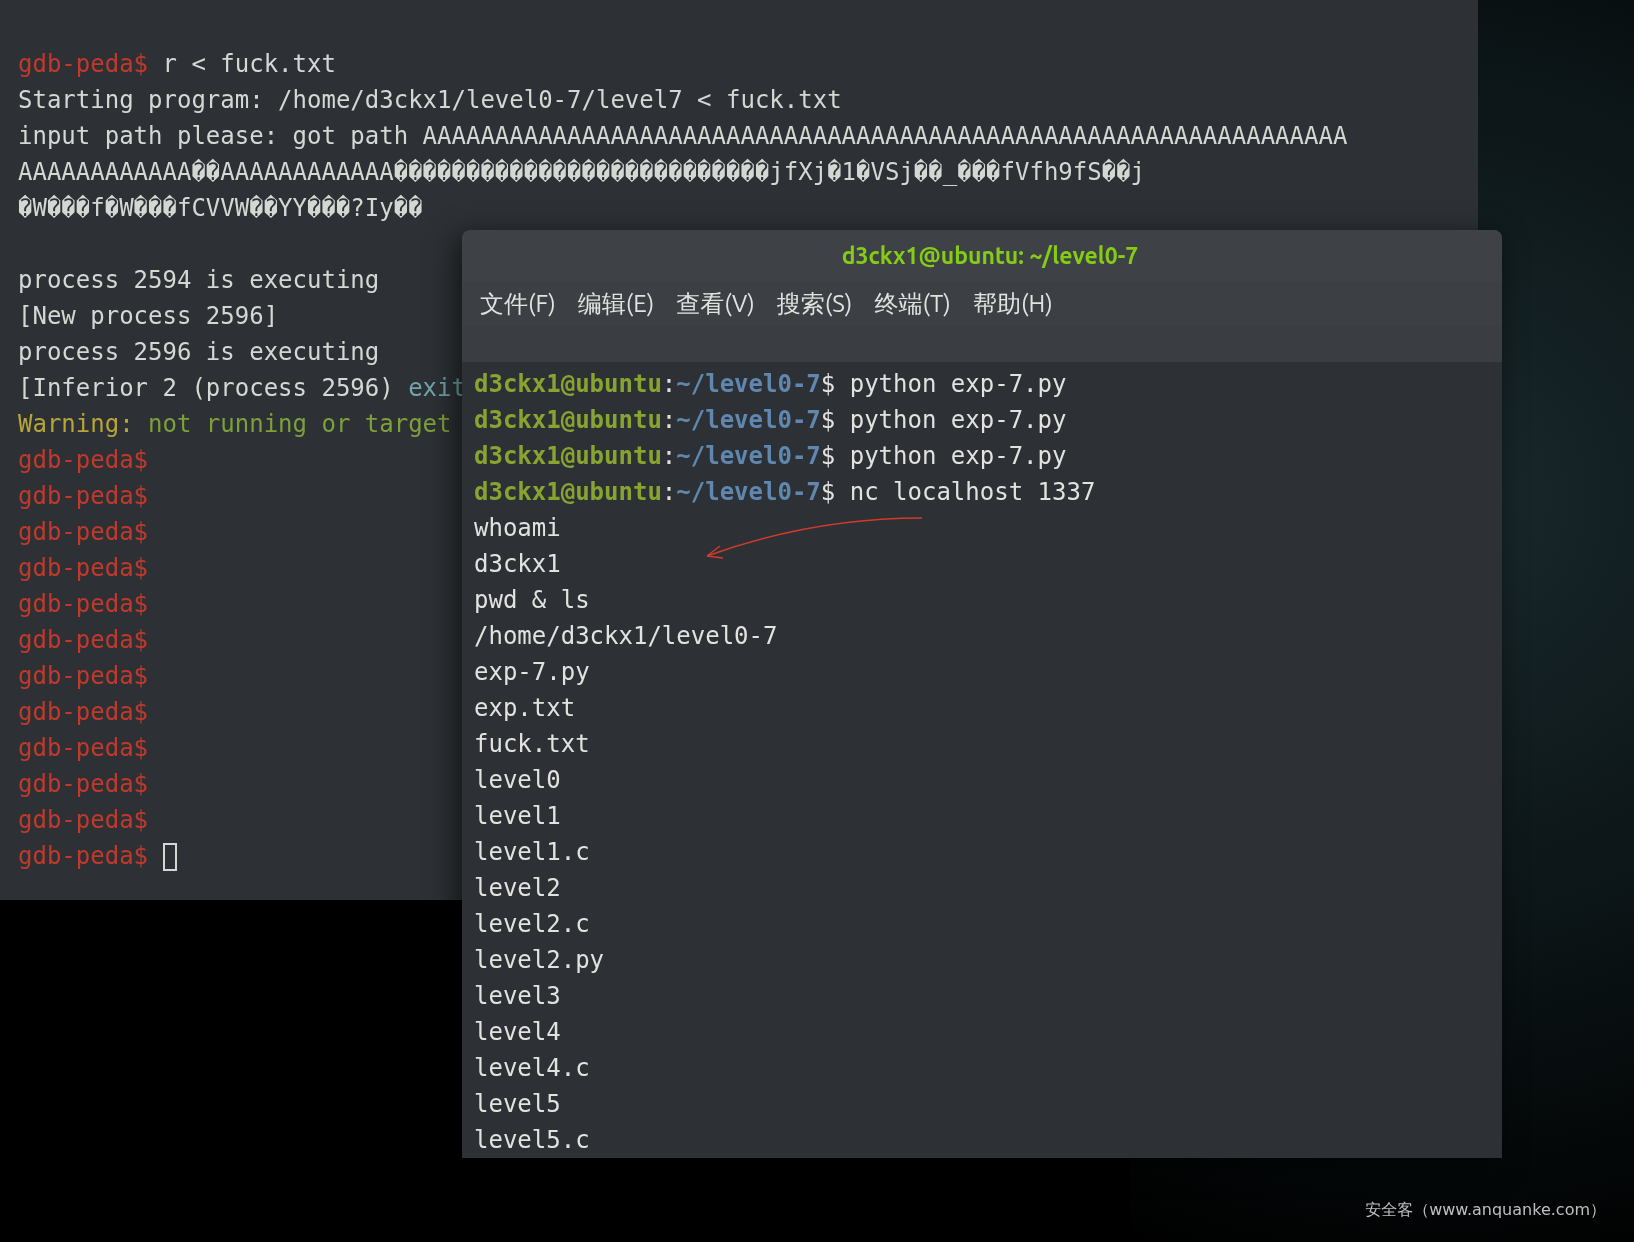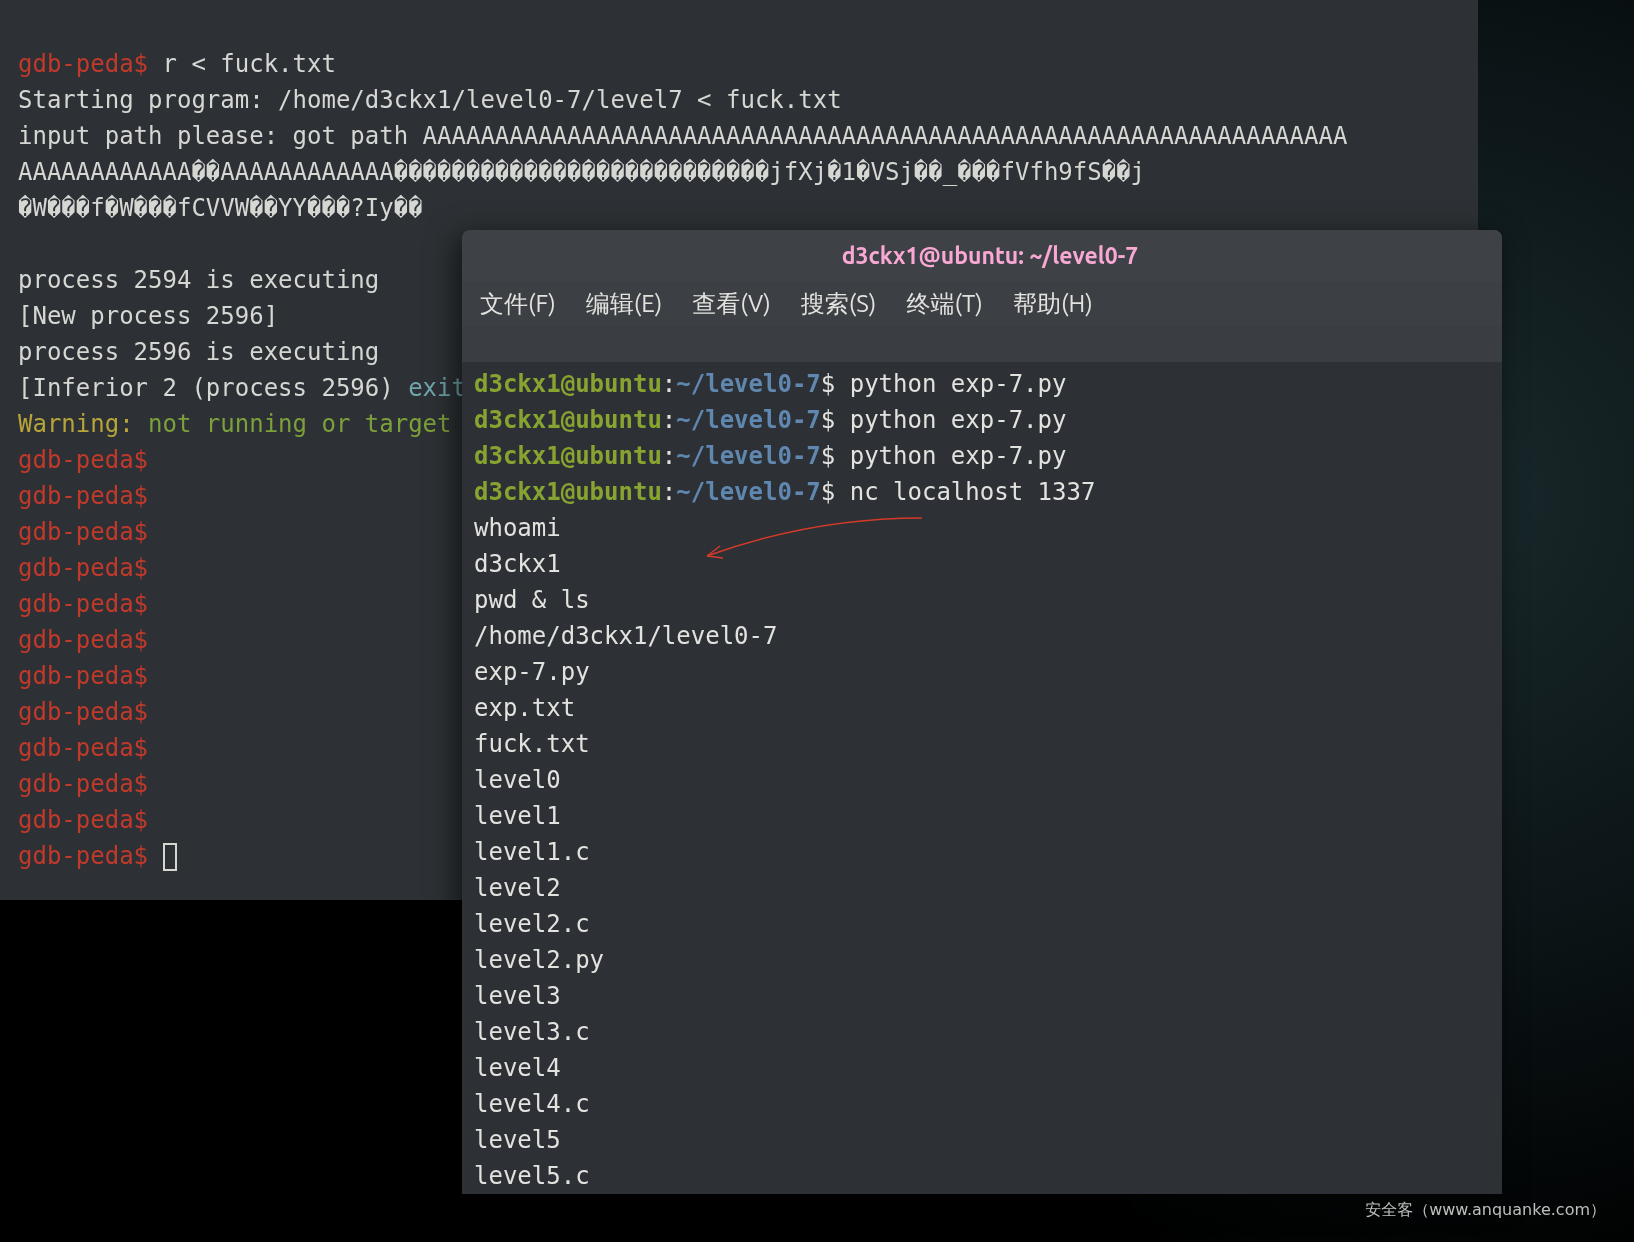--- a/index.html
+++ b/index.html
@@ -49,33 +49,33 @@
     box-shadow: -6px 6px 30px rgba(0,0,0,0.6);
     border-radius: 8px 8px 0 0;
     overflow: hidden;
   }
   .titlebar {
     background: #3e4246;
     height: 52px;
     display: flex;
     align-items: center;
     justify-content: center;
-    color: #f9a8d4;
+    color: #84cc16;
     font-family: 'Ubuntu', 'DejaVu Sans', sans-serif;
     font-size: 23px;
     font-weight: bold;
     border-radius: 8px 8px 0 0;
     padding-left: 16px;
   }
   .menubar {
     background: #3c4044;
     height: 44px;
     display: flex;
     align-items: center;
-    gap: 30px;
+    gap: 22px;
     padding: 0 18px;
     color: #e2e2df;
     font-family: 'Ubuntu', 'DejaVu Sans', sans-serif;
     font-size: 24px;
   }
   .menubar span { cursor: default; }
   .fg-body {
     background: #2d3135;
     padding: 4px 12px 0 12px;
     position: relative;
@@ -167,21 +167,20 @@
 <div class="fg-line">exp-7.py</div>
 <div class="fg-line">exp.txt</div>
 <div class="fg-line">fuck.txt</div>
 <div class="fg-line">level0</div>
 <div class="fg-line">level1</div>
 <div class="fg-line">level1.c</div>
 <div class="fg-line">level2</div>
 <div class="fg-line">level2.c</div>
 <div class="fg-line">level2.py</div>
 <div class="fg-line">level3</div>
-<div class="fg-line">level3.c</div>
 <div class="fg-line">level4</div>
 <div class="fg-line">level4.c</div>
 <div class="fg-line">level5</div>
 <div class="fg-line">level5.c</div>
 
     <svg class="arrow" width="240" height="60">
       <path d="M 230 10 Q 120 10, 15 48" stroke="#d43a2a" stroke-width="1.4" fill="none"></path>
       <path d="M 15 48 L 28 38 M 15 48 L 31 50" stroke="#d43a2a" stroke-width="1.4" fill="none"></path>
     </svg>
   </div>

